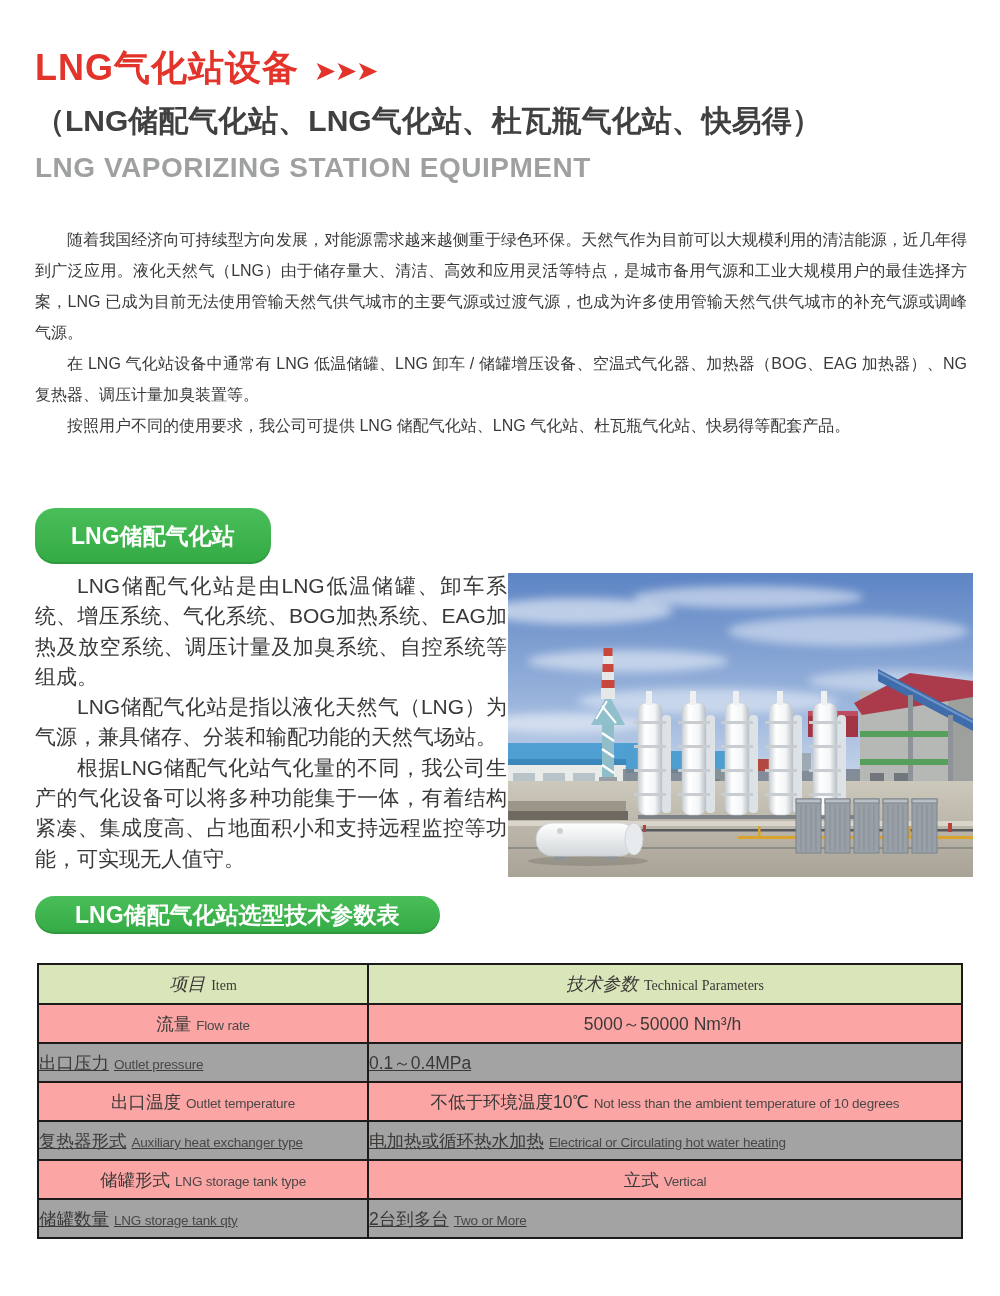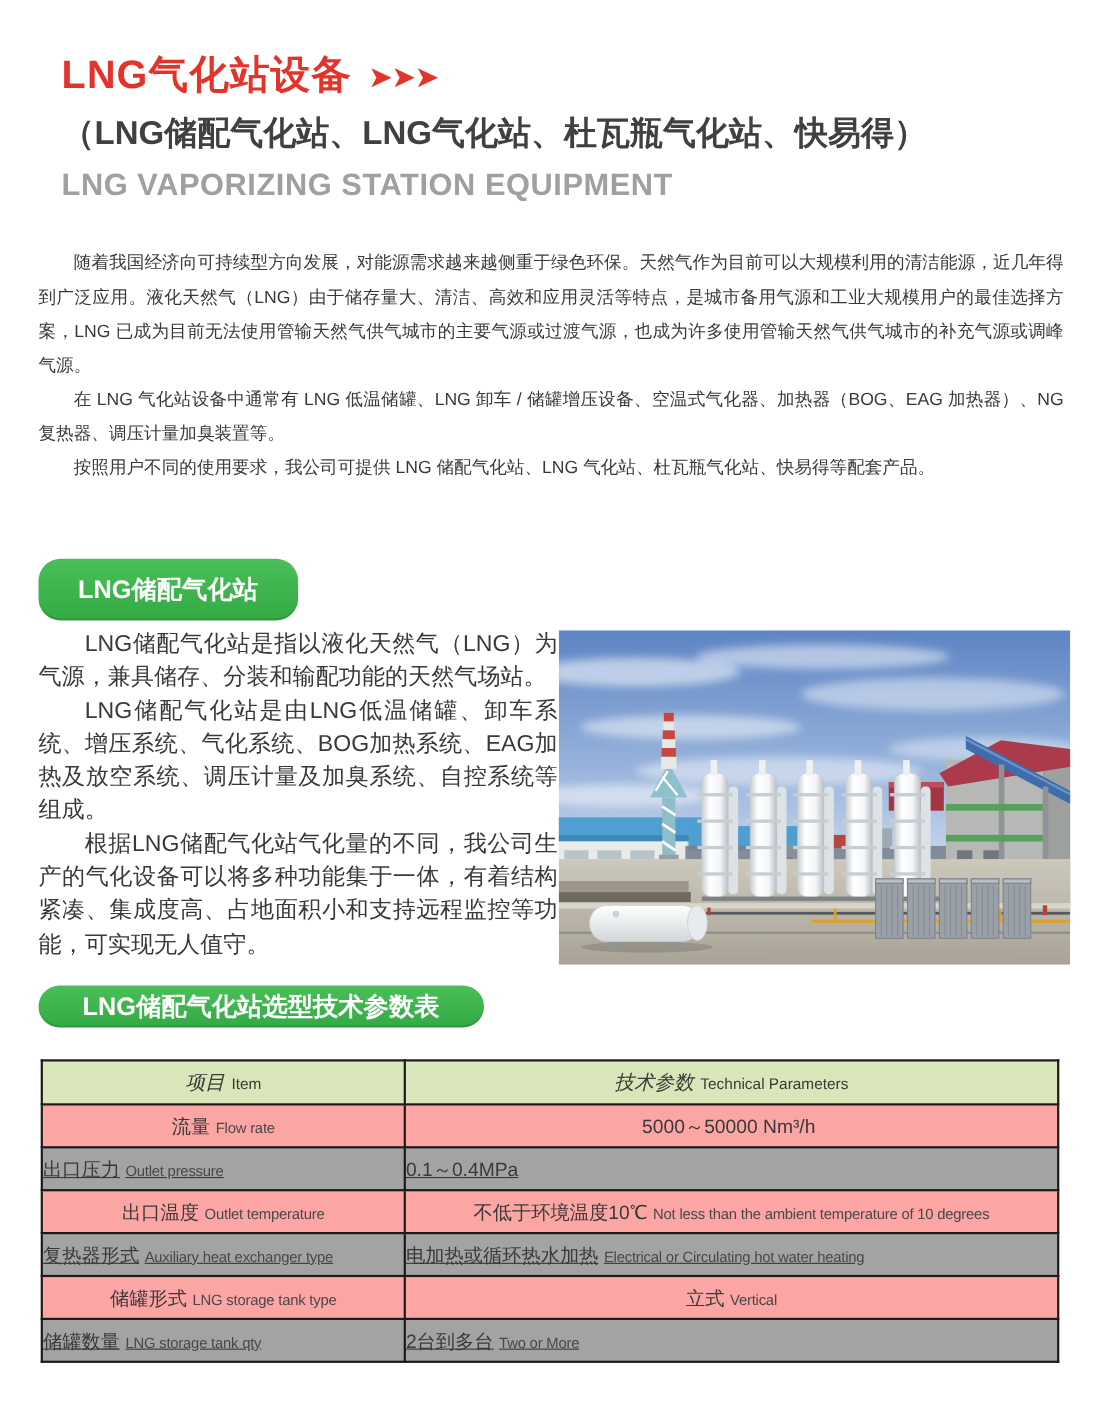--- a/index.html
+++ b/index.html
@@ -5,21 +5,21 @@
 <style>
   html,body{margin:0;padding:0;}
   body{
     width:1000px;height:1296px;background:#ffffff;position:relative;
     font-family:"Liberation Sans", sans-serif;color:#3b3938;
     -webkit-font-smoothing:antialiased;overflow:hidden;
   }
   .abs{position:absolute;}
 
   
-  .hdr{top:44px;left:35px;width:930px;margin-left:21px;}
+  .hdr{top:44px;left:35px;width:930px;}
   .title-line{display:flex;align-items:center;gap:16px;}
   .title-cn{font-size:36px;font-weight:bold;color:#e2342a;letter-spacing:1px;}
   .arrows{font-size:24px;color:#e2342a;font-weight:bold;letter-spacing:1px;padding-top:4px;}
   .subtitle{font-size:30px;font-weight:bold;color:#404040;margin-top:8px;letter-spacing:0px;}
   .title-en{font-size:28px;font-weight:600;color:#9fa0a0;margin-top:10px;letter-spacing:0.5px;}
 
   
   .intro{top:224px;left:35px;width:932px;font-size:16px;line-height:31px;text-align:justify;}
   .intro p{margin:0;text-indent:2em;}
 
@@ -46,21 +46,21 @@
   }
   .ptable .c1{width:328px;}
   .ptable tr.head td{background:#d9e6ba;text-align:center;height:38px;}
   .ptable tr.green td{background:#a3a3a3;text-decoration:underline;}
   .ptable tr.white td{background:#fca5a5;text-align:center;}
   .cell-pad1{padding-left:45px;}
   .cell-pad2{padding-left:56px;}
   .cn{font-size:17.5px;}
   .en{font-size:13.5px;letter-spacing:-0.2px;margin-left:5px;color:#4a4847;}
   .hcn{font-size:18px;font-weight:normal;font-style:italic;}
-  .hen{font-size:14px;margin-left:6px;}
+  .hen{font-size:14px;margin-left:6px;font-family:Liberation Serif, serif;}
 </style>
 </head>
 <body>
 
 <div class="abs hdr">
   <div class="title-line">
     <span class="title-cn">LNG气化站设备</span>
     <span class="arrows">➤➤➤</span>
   </div>
   <div class="subtitle">（LNG储配气化站、LNG气化站、杜瓦瓶气化站、快易得）</div>
@@ -69,22 +69,22 @@
 
 <div class="abs intro">
   <p>随着我国经济向可持续型方向发展，对能源需求越来越侧重于绿色环保。天然气作为目前可以大规模利用的清洁能源，近几年得到广泛应用。液化天然气（LNG）由于储存量大、清洁、高效和应用灵活等特点，是城市备用气源和工业大规模用户的最佳选择方案，LNG 已成为目前无法使用管输天然气供气城市的主要气源或过渡气源，也成为许多使用管输天然气供气城市的补充气源或调峰气源。</p>
   <p>在 LNG 气化站设备中通常有 LNG 低温储罐、LNG 卸车 / 储罐增压设备、空温式气化器、加热器（BOG、EAG 加热器）、NG 复热器、调压计量加臭装置等。</p>
   <p>按照用户不同的使用要求，我公司可提供 LNG 储配气化站、LNG 气化站、杜瓦瓶气化站、快易得等配套产品。</p>
 </div>
 
 <div class="abs badge badge1">LNG储配气化站</div>
 
 <div class="abs leftcol">
+  <p>LNG储配气化站是由LNG低温储罐、卸车系统、增压系统、气化系统、BOG加热系统、EAG加热及放空系统、调压计量及加臭系统、自控系统等组成。</p>
   <p>LNG储配气化站是指以液化天然气（LNG）为气源，兼具储存、分装和输配功能的天然气场站。</p>
-  <p>LNG储配气化站是由LNG低温储罐、卸车系统、增压系统、气化系统、BOG加热系统、EAG加热及放空系统、调压计量及加臭系统、自控系统等组成。</p>
   <p>根据LNG储配气化站气化量的不同，我公司生产的气化设备可以将多种功能集于一体，有着结构紧凑、集成度高、占地面积小和支持远程监控等功能，可实现无人值守。</p>
 </div>
 
 <svg class="abs photo" viewBox="0 0 465 304" xmlns="http://www.w3.org/2000/svg">
   <defs>
     <linearGradient id="sky" x1="0" y1="0" x2="0" y2="1">
       <stop offset="0" stop-color="#5d84c4"></stop>
       <stop offset="0.62" stop-color="#9db7dd"></stop>
       <stop offset="1" stop-color="#cdd9ec"></stop>
     </linearGradient>

